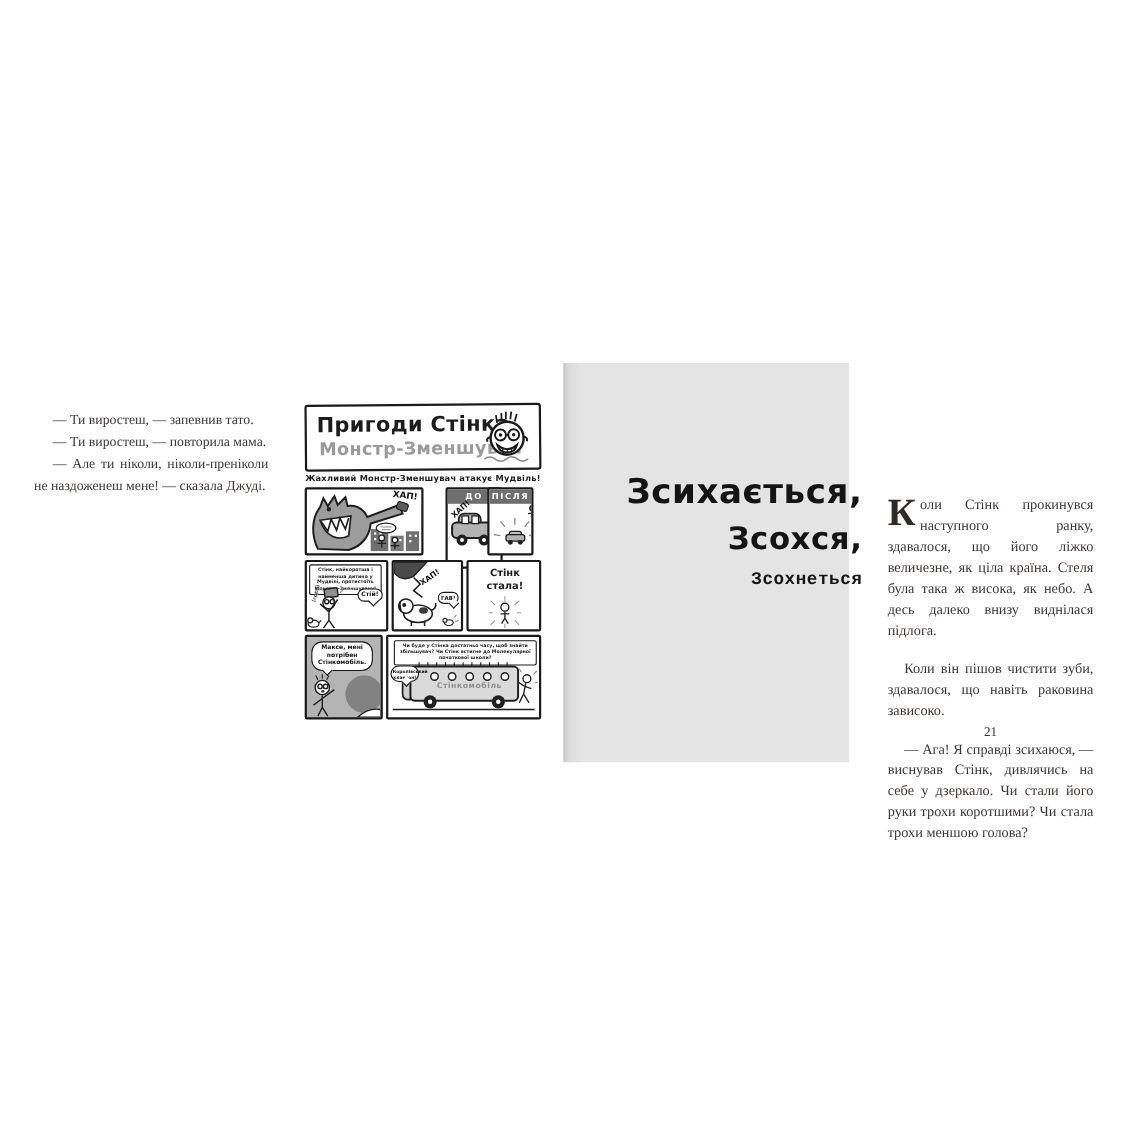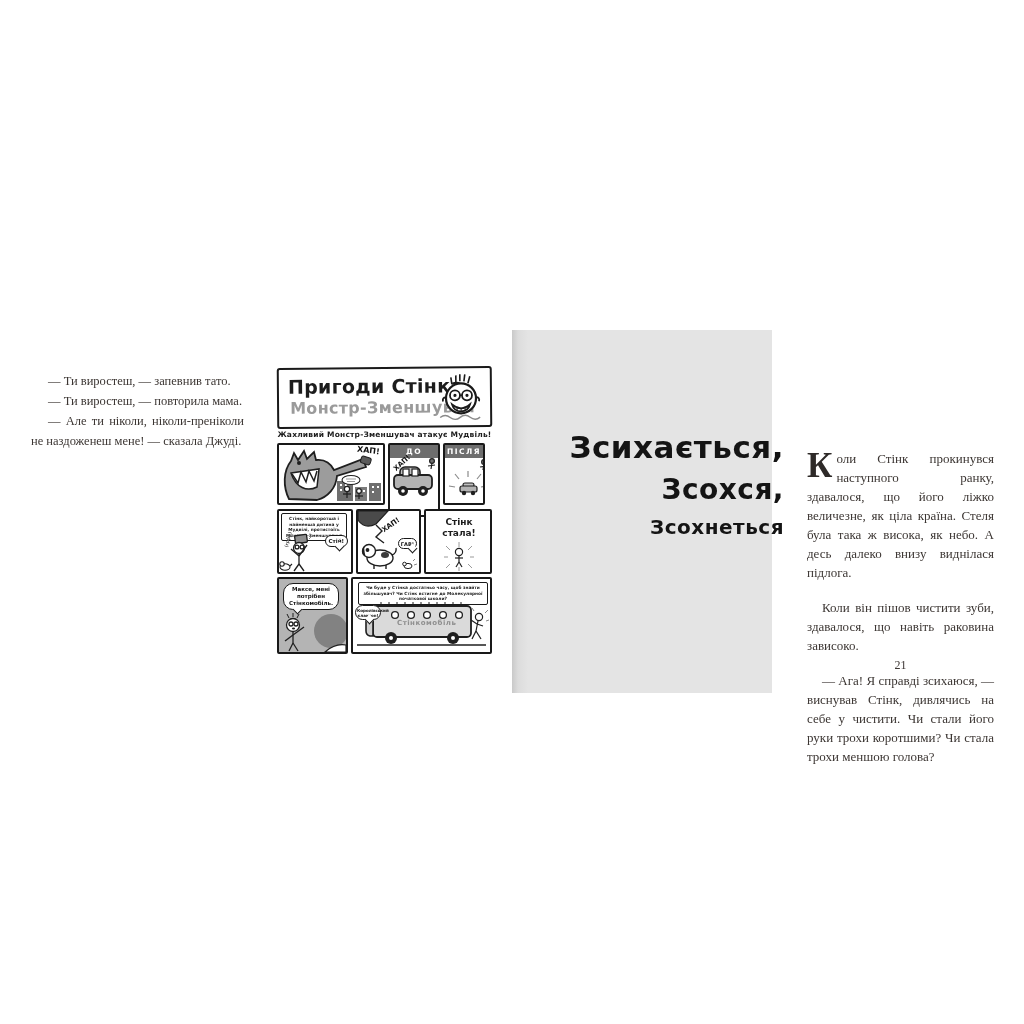--- a/index.html
+++ b/index.html
@@ -35,21 +35,21 @@
           transform:rotate(45deg);left:10px;bottom:-4px;}
   svg.doodle{position:absolute;left:0;top:0;}
 
   
   .chapter-page{left:512px;top:330px;width:260px;height:363px;
                 background:linear-gradient(90deg,#c9c9c9 0px,#dcdcdc 6px,#e4e4e4 16px,#e4e4e4 100%);}
   .chapter-title{position:absolute;left:0;top:95px;width:100%;text-align:right;
                  font-family:"DejaVu Sans",sans-serif;font-weight:bold;color:#141414;padding-left:12px;}
   .ct1{font-size:31px;line-height:44px;letter-spacing:.5px;}
   .ct2{font-size:28px;line-height:42px;letter-spacing:.5px;margin-left:21px;}
-  .ct3{font-size:20px;line-height:32px;letter-spacing:.5px;}
+  .ct3{font-size:16px;line-height:32px;letter-spacing:.5px;font-family:Liberation Mono, monospace;}
 
   
   .right-text{left:791px;top:433px;width:219px;font-size:13px;line-height:19px;text-align:justify;}
   .right-text p{margin:16px;text-indent:15px;}
   .right-text p.first{text-indent:0;}
   .right-text p.first::first-letter{float:left;font-size:35px;line-height:29px;font-weight:bold;
                                     padding:2px 4px 0 0;color:#2e2a28;}
   .page-number{left:791px;top:658px;width:219px;text-align:center;font-size:12px;}
 </style>
 </head>
@@ -129,21 +129,21 @@
         </g>
         <g>
           <ellipse cx="72" cy="35" rx="9" ry="4.5" fill="#fff" stroke="#1f1f1f" stroke-width="1.1"></ellipse>
           <line x1="67" y1="34" x2="77" y2="34" stroke="#9a9a9a" stroke-width="1"></line>
           <line x1="68" y1="36.5" x2="76" y2="36.5" stroke="#9a9a9a" stroke-width="1"></line>
         </g>
       </svg>
       <span class="sfx" style="right:3px;top:1px;font-size:8px;transform:rotate(7deg);">ХАП!</span>
     </div>
 
-    <div class="panel" style="left:388px;top:443px;width:52px;height:74px;">
+    <div class="panel" style="left:405px;top:443px;width:52px;height:74px;">
       <div class="panel-header">ДО</div>
       <svg class="doodle" style="top:12px;" width="48" height="46" viewBox="0 0 48 46">
         <rect x="10" y="10" width="20" height="12" rx="5" fill="#c0c0c0" stroke="#1f1f1f" stroke-width="1.6"></rect>
         <rect x="4" y="18" width="38" height="14" rx="4" fill="#b3b3b3" stroke="#1f1f1f" stroke-width="1.8"></rect>
         <rect x="13" y="12" width="6" height="7" fill="#fff" stroke="#1f1f1f" stroke-width="1.2"></rect>
         <rect x="22" y="12" width="6" height="7" fill="#fff" stroke="#1f1f1f" stroke-width="1.2"></rect>
         <circle cx="13" cy="34" r="5" fill="#1f1f1f"></circle>
           <circle cx="13" cy="34" r="1.8" fill="#fff"></circle>
         <circle cx="33" cy="34" r="5" fill="#1f1f1f"></circle>
           <circle cx="33" cy="34" r="1.8" fill="#fff"></circle>
@@ -334,17 +334,17 @@
     <div class="chapter-title">
       <div class="ct1">Зсихається,</div>
       <div class="ct2">Зсохся,</div>
       <div class="ct3">Зсохнеться</div>
     </div>
   </section>
 
   <section class="abs right-text">
     <p class="first">Коли Стінк прокинувся наступного ранку, здавалося, що його ліжко величезне, як ціла країна. Стеля була така ж висока, як небо. А десь далеко внизу виднілася підлога.</p>
     <p>Коли він пішов чистити зуби, здавалося, що навіть раковина зависоко.</p>
-    <p>— Ага! Я справді зсихаюся, — виснував Стінк, дивлячись на себе у чистити. Чи стали його руки трохи коротшими? Чи стала трохи меншою голова?</p>
+    <p>— Ага! Я справді зсихаюся, — виснував Стінк, дивлячись на себе у дзеркало. Чи стали його руки трохи коротшими? Чи стала трохи меншою голова?</p>
   </section>
   <div class="abs page-number">21</div>
 
 </div>
 
 </body></html>

